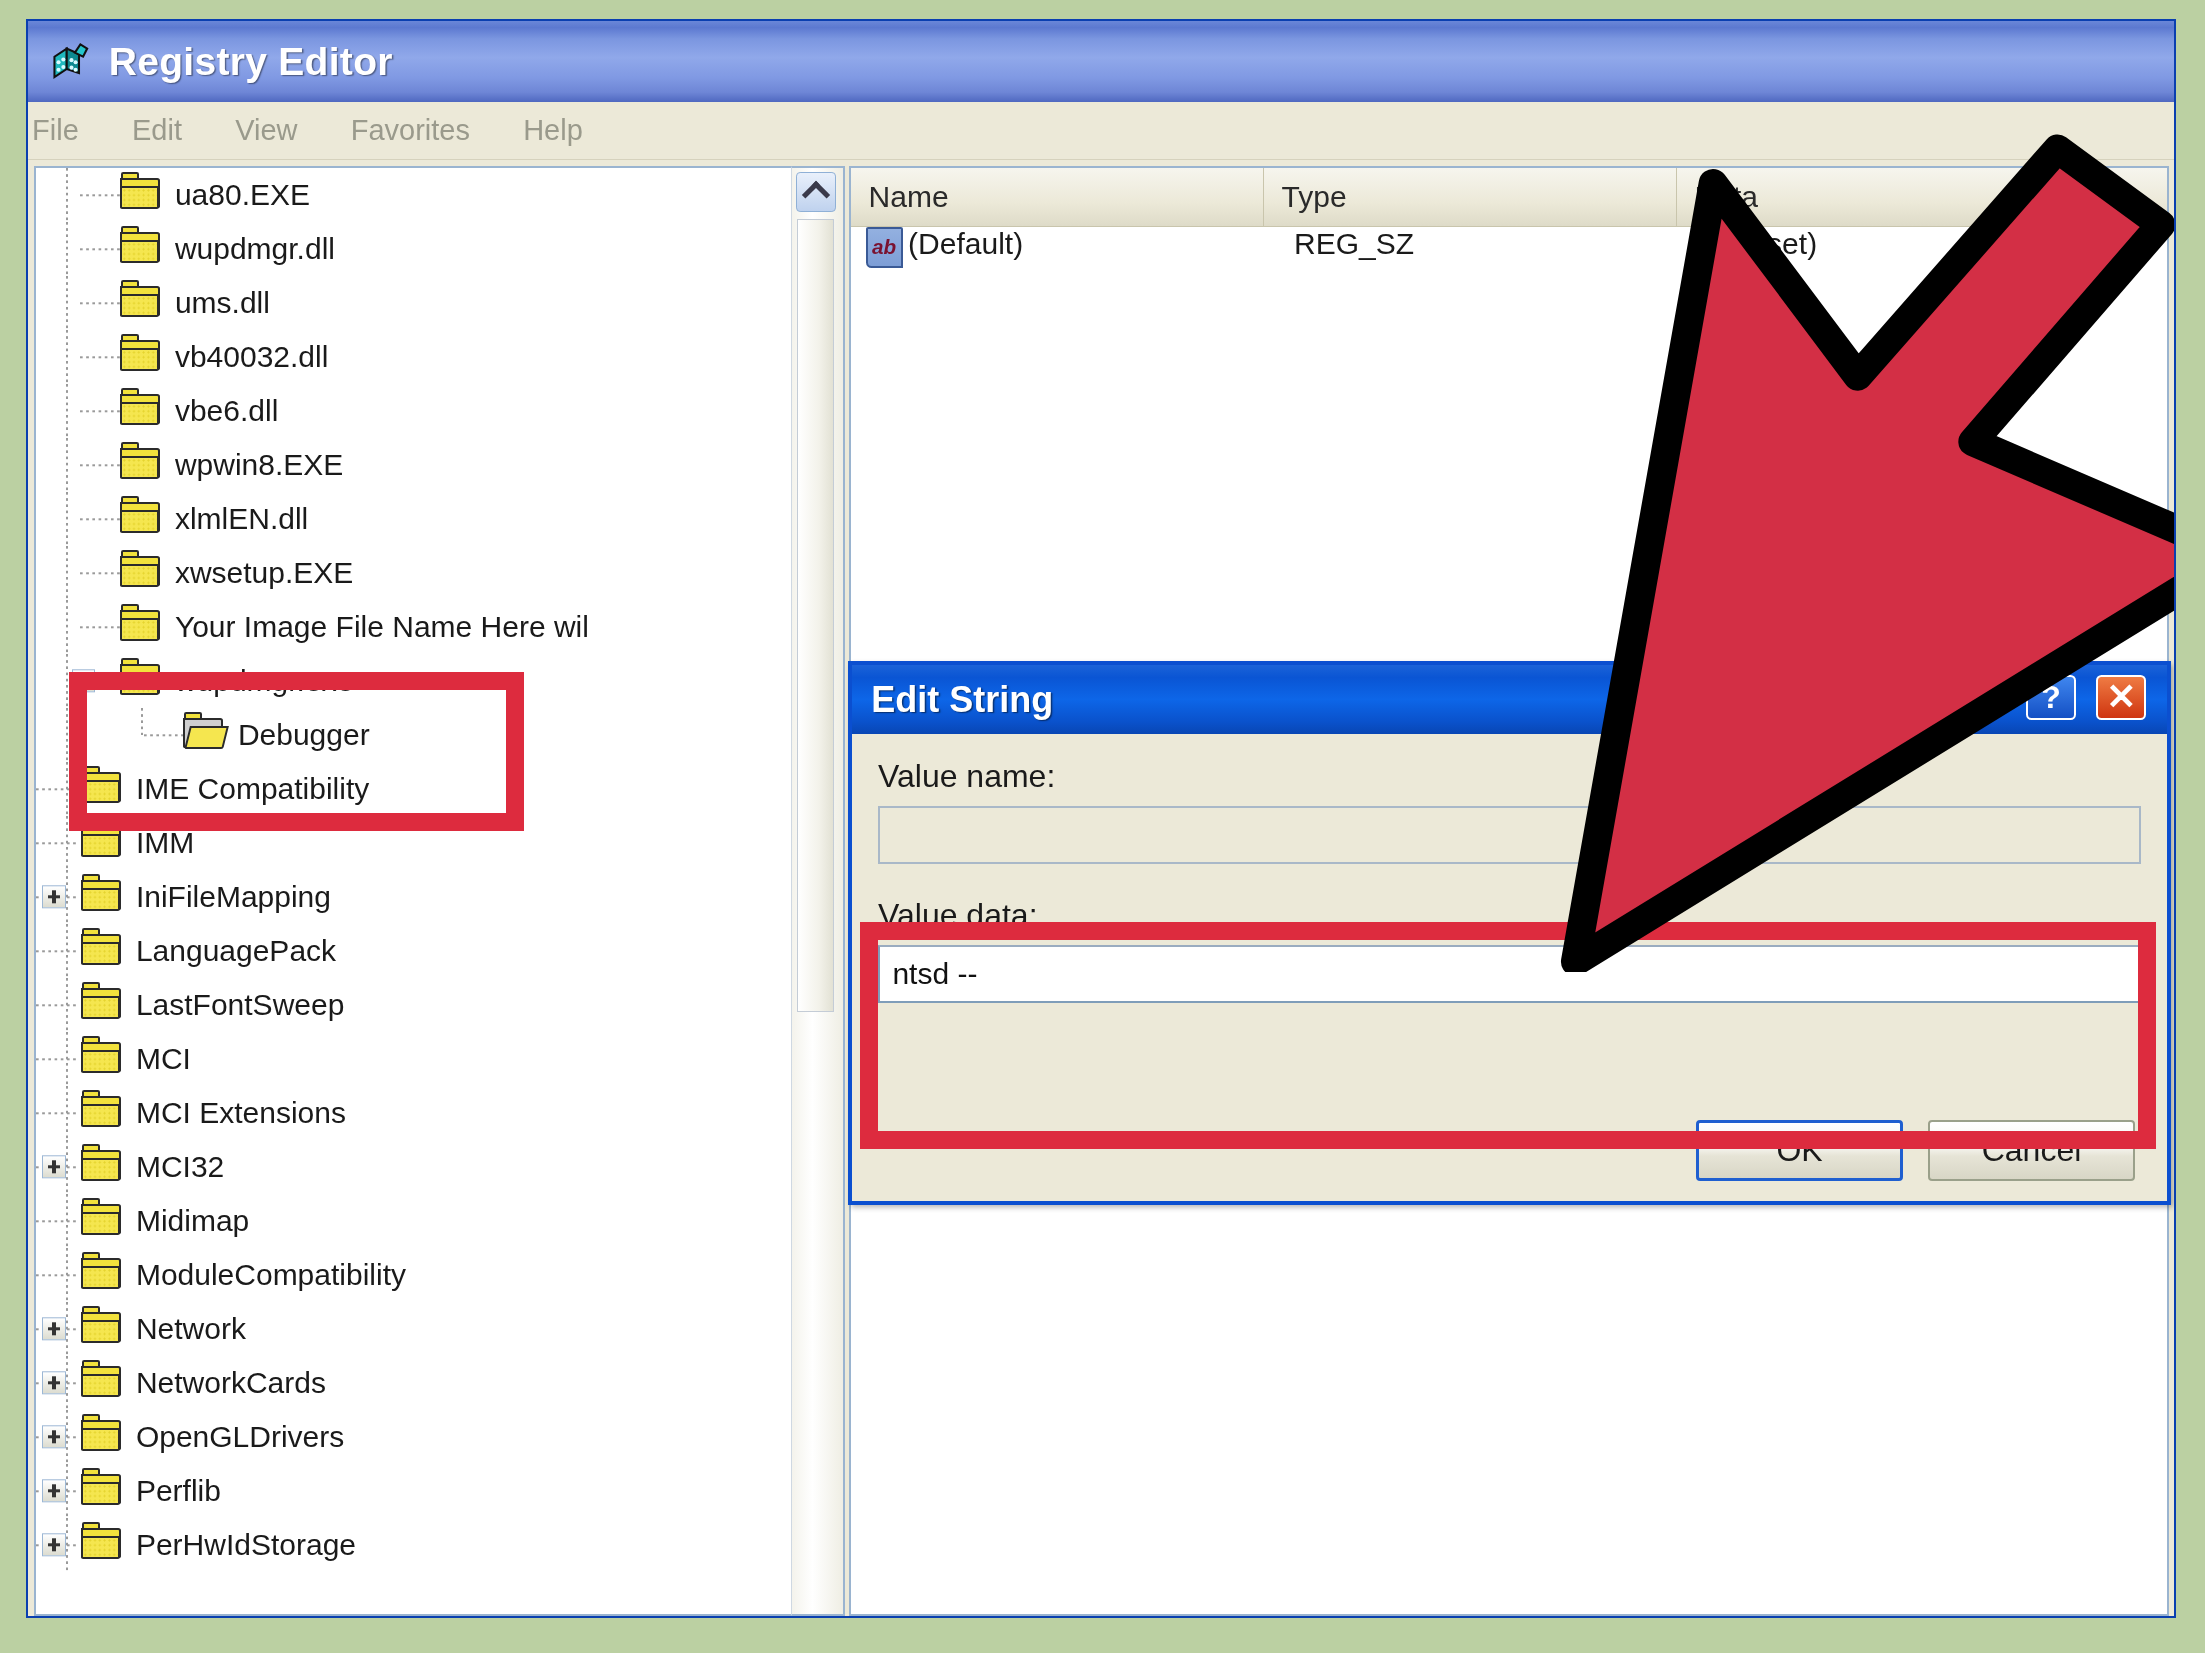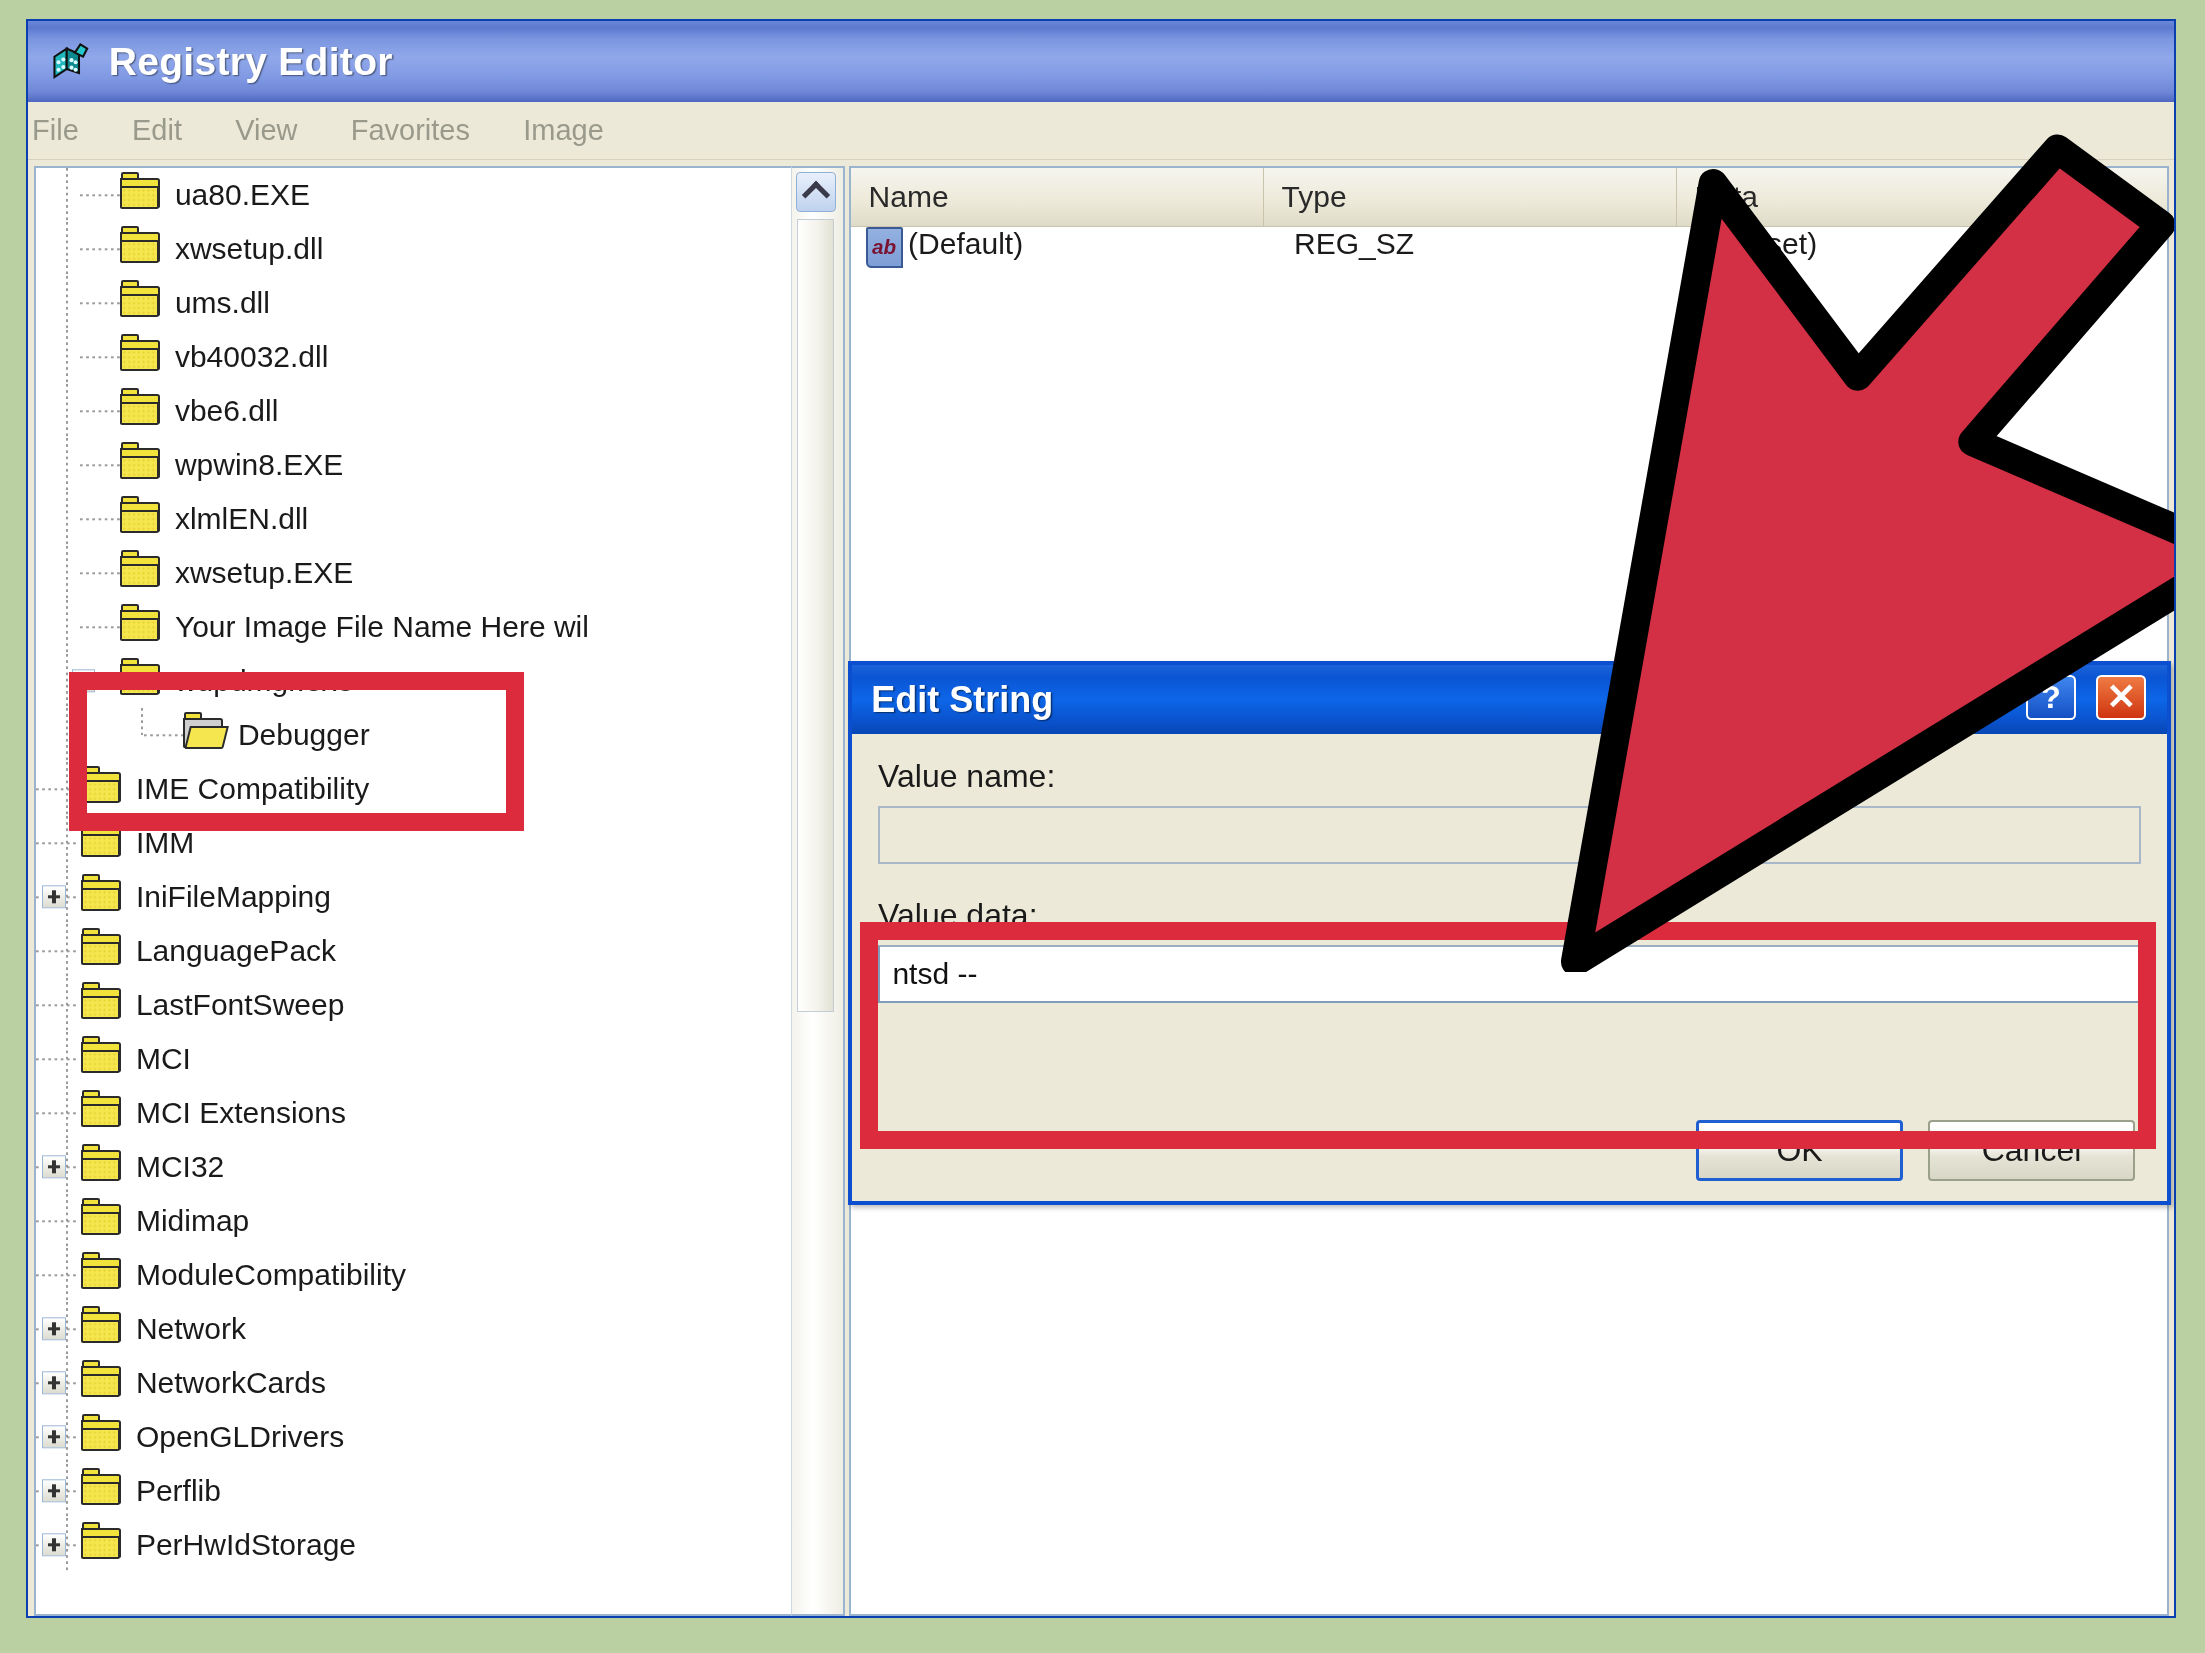--- a/index.html
+++ b/index.html
@@ -279,21 +279,21 @@
       </svg>
     </div>
     <div class="tb-title">Registry Editor</div>
   </div>
 
   <div id="menubar">
     <div class="mi">File</div>
     <div class="mi">Edit</div>
     <div class="mi">View</div>
     <div class="mi">Favorites</div>
-    <div class="mi">Image</div>
+    <div class="mi">Help</div>
   </div>
 
   <div id="body">
 
     <div id="treepane">
       <div id="treelist">
           <div class="trow ind1">
             <div class="dots-v"></div>
             <div class="dots-h"></div>
             <div class="fold">
@@ -304,21 +304,21 @@
             <div class="tlabel">ua80.EXE</div>
           </div>
           <div class="trow ind1">
             <div class="dots-v"></div>
             <div class="dots-h"></div>
             <div class="fold">
               <span class="tab"></span>
               <span class="back"></span>
               <span class="front"></span>
             </div>
-            <div class="tlabel">xwsetup.dll</div>
+            <div class="tlabel">wupdmgr.dll</div>
           </div>
           <div class="trow ind1">
             <div class="dots-v"></div>
             <div class="dots-h"></div>
             <div class="fold">
               <span class="tab"></span>
               <span class="back"></span>
               <span class="front"></span>
             </div>
             <div class="tlabel">ums.dll</div>

